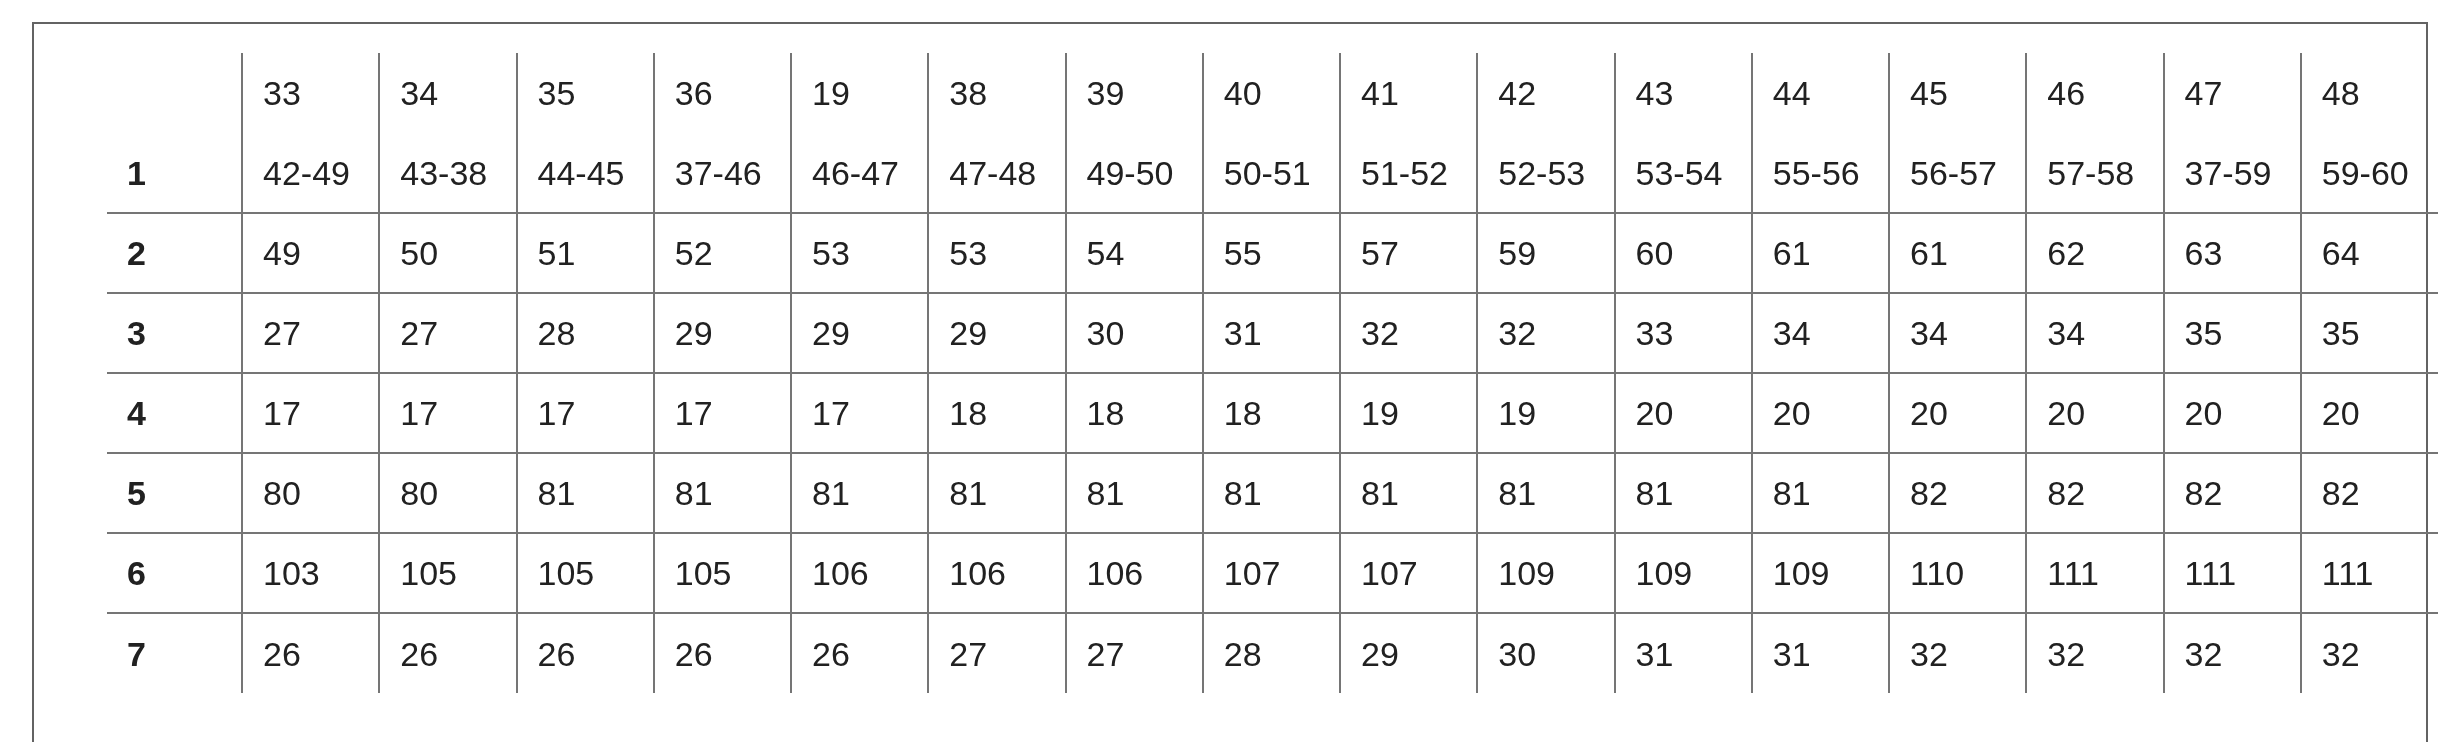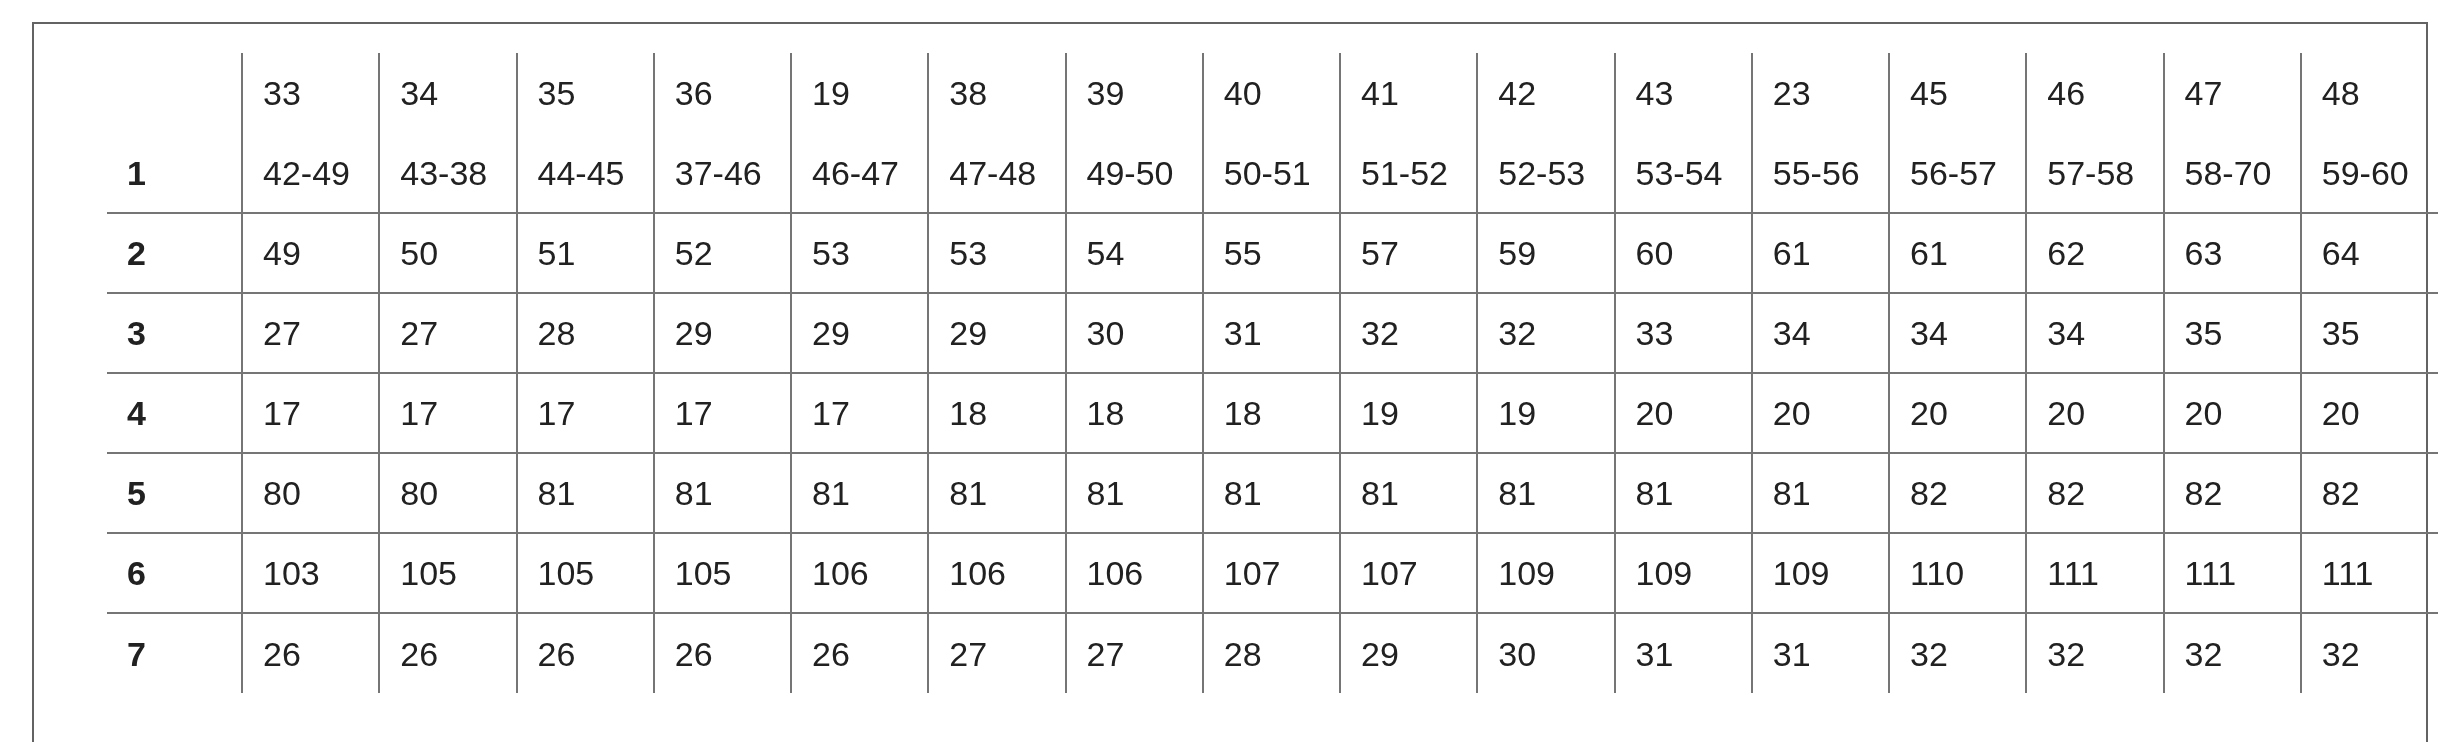--- a/index.html
+++ b/index.html
@@ -84,21 +84,21 @@
           <th>34</th>
           <th>35</th>
           <th>36</th>
           <th>19</th>
           <th>38</th>
           <th>39</th>
           <th>40</th>
           <th>41</th>
           <th>42</th>
           <th>43</th>
-          <th>23</th>
+          <th>44</th>
           <th>45</th>
           <th>46</th>
           <th>47</th>
           <th>48</th>
         </tr>
     </thead>
     <tbody>
         <tr>
           <th class="row-label">1</th>
           <td>42-49</td>
@@ -108,21 +108,21 @@
           <td>46-47</td>
           <td>47-48</td>
           <td>49-50</td>
           <td>50-51</td>
           <td>51-52</td>
           <td>52-53</td>
           <td>53-54</td>
           <td>55-56</td>
           <td>56-57</td>
           <td>57-58</td>
-          <td>58-70</td>
+          <td>37-59</td>
           <td>59-60</td>
         </tr>
         <tr>
           <th class="row-label">2</th>
           <td>49</td>
           <td>50</td>
           <td>51</td>
           <td>52</td>
           <td>53</td>
           <td>53</td>

